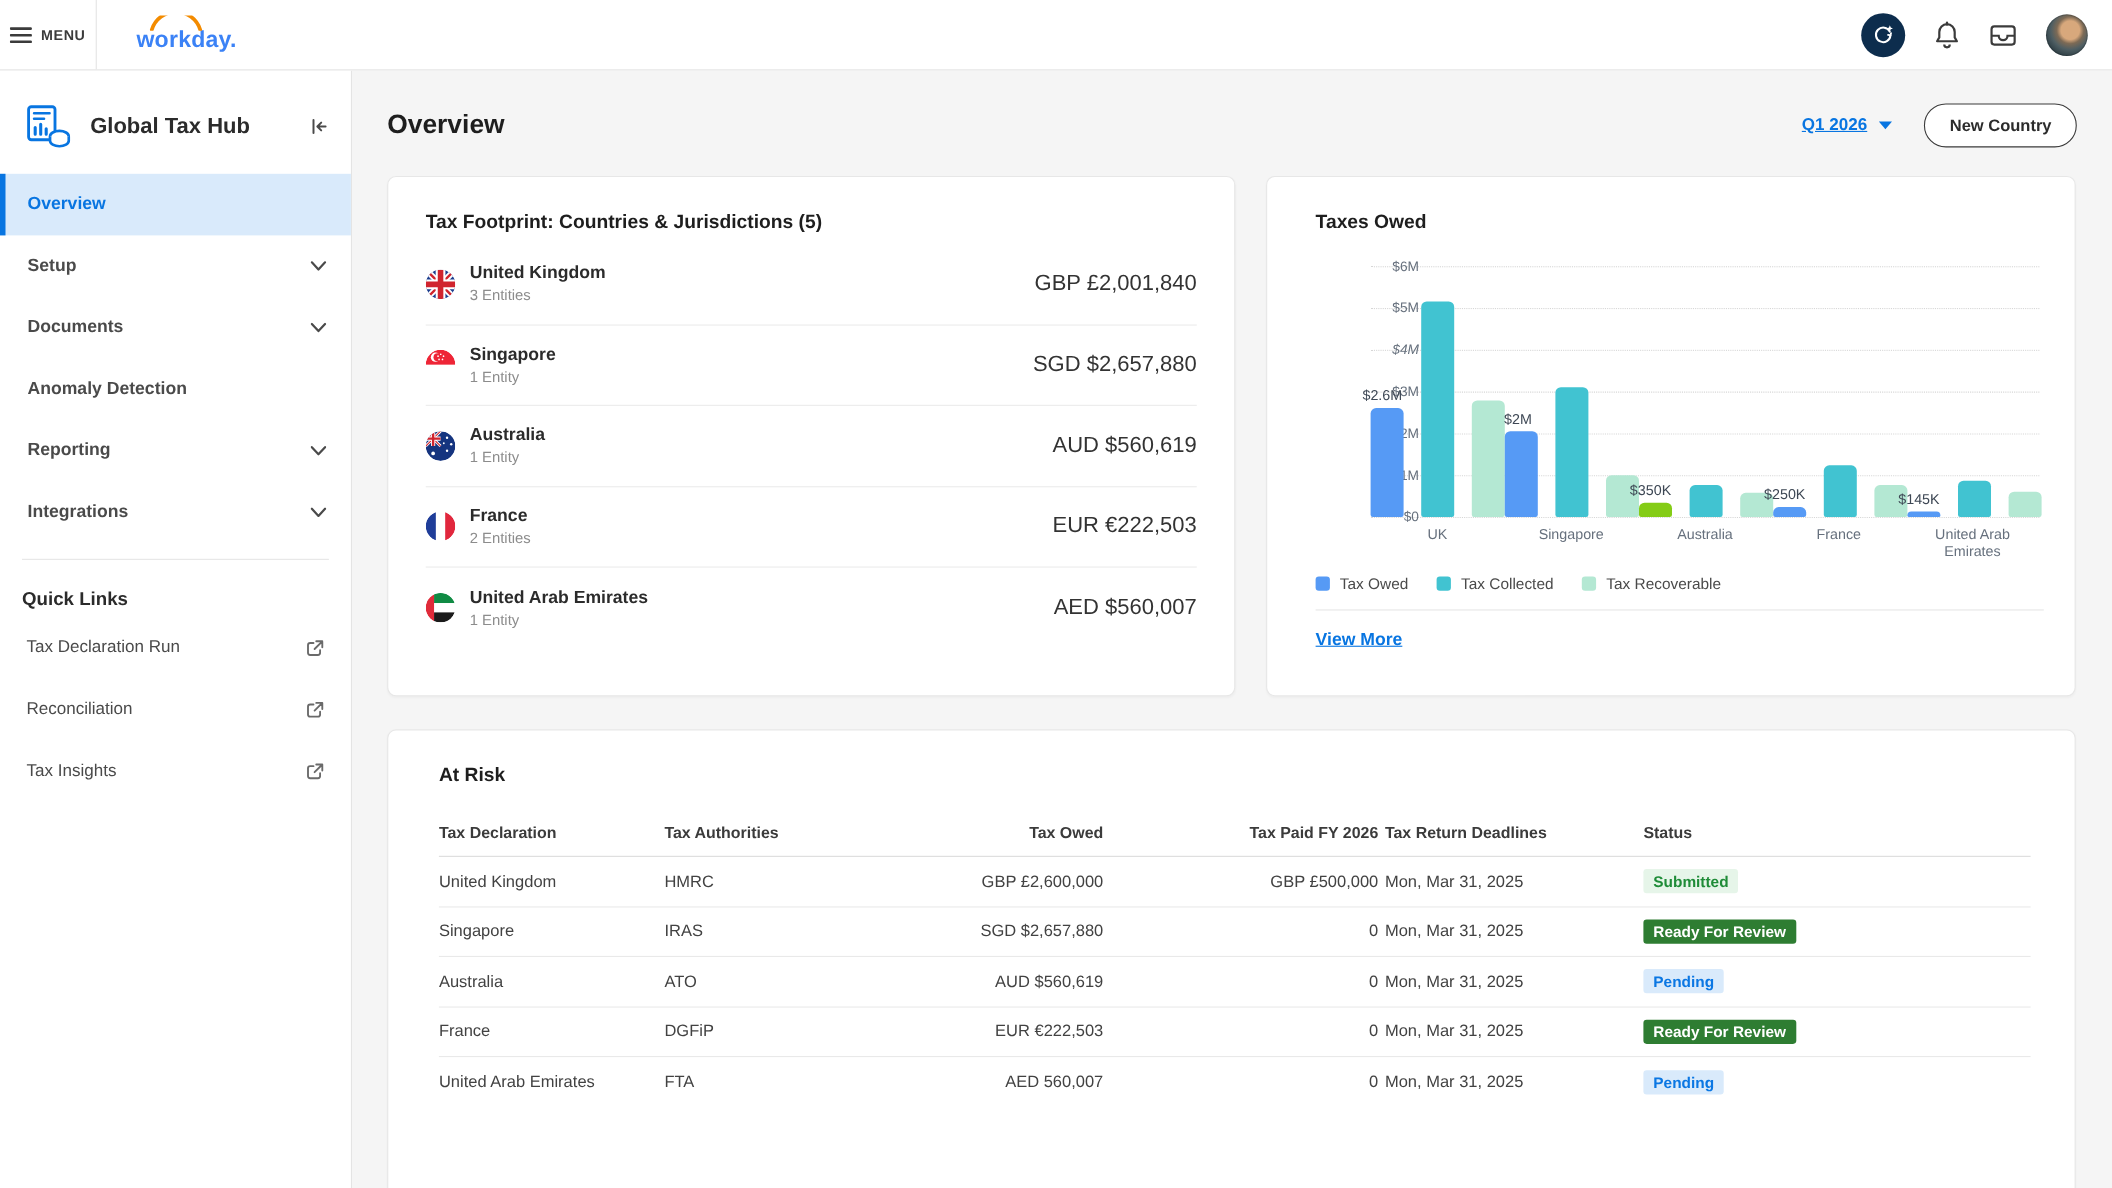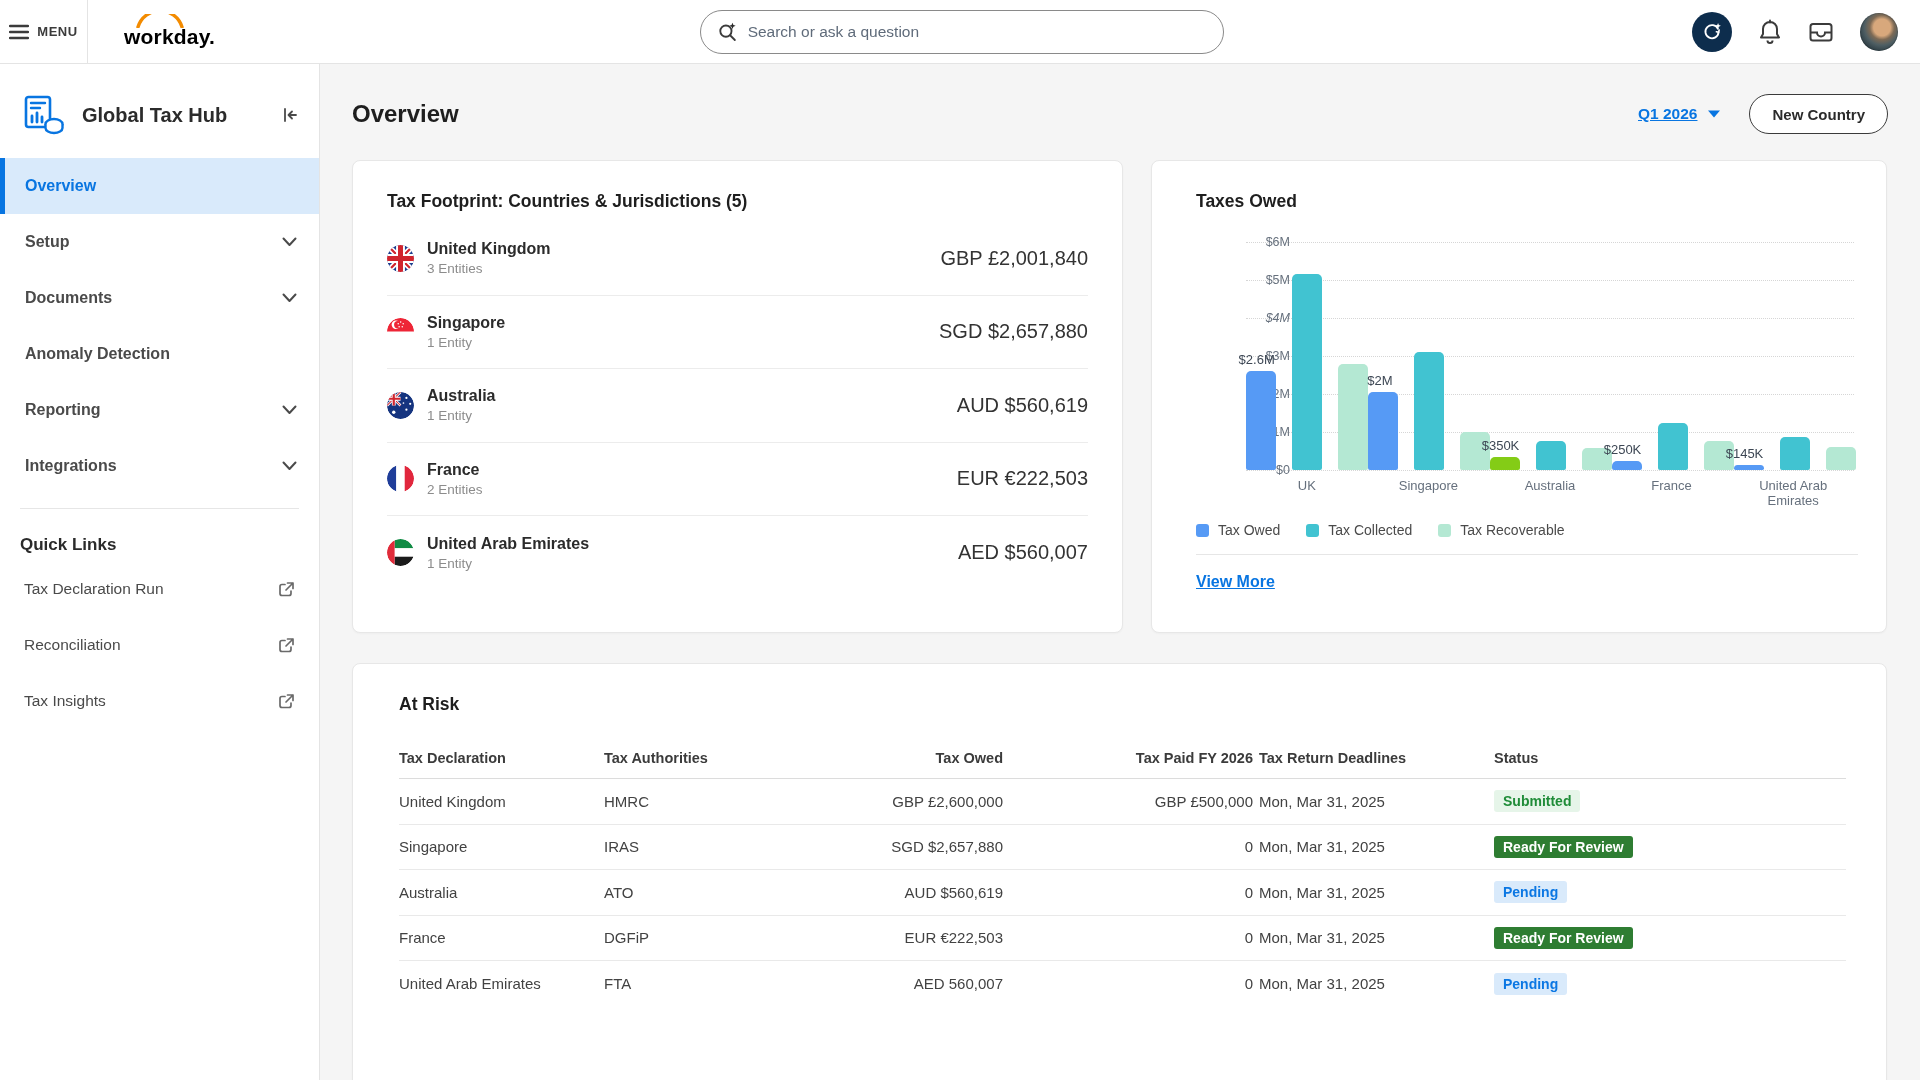--- a/index.html
+++ b/index.html
@@ -7,21 +7,21 @@
     font-family:"Liberation Sans", sans-serif; color:#2b2b2b; }
 
   
   .topbar { height:64px; background:#fff; border-bottom:1px solid #e4e4e4;
     display:flex; align-items:center; position:relative; }
   .menu-zone { width:88px; height:100%; display:flex; align-items:center; justify-content:center;
     gap:8px; border-right:1px solid #e4e4e4; cursor:pointer; }
   .menu-zone span { font-size:13px; font-weight:bold; letter-spacing:.5px; color:#3b3b3b; }
   .brand { margin-left:36px; position:relative; padding-top:10px; cursor:pointer; }
   .brand .arc { position:absolute; top:-1px; left:6px; }
-  .brand .word { font-size:21px; font-weight:bold; color:#000000; letter-spacing:.2px; }
+  .brand .word { font-size:21px; font-weight:bold; color:#3b82f6; letter-spacing:.2px; }
   .searchbox { position:absolute; left:700px; top:10px; width:524px; height:44px;
     border:1px solid #8a8a8a; border-radius:22px; background:#fff;
     display:flex; align-items:center; padding:0 16px; gap:10px; }
   .searchbox input { border:none; outline:none; font-size:15.5px; width:100%;
     font-family:"Liberation Sans", sans-serif; color:#333; background:transparent; }
   .searchbox input::placeholder { color:#5f6b7a; }
   .top-icons { position:absolute; right:22px; top:0; height:64px; display:flex; align-items:center; gap:26px; }
   .ai-btn { width:40px; height:40px; border-radius:50%; background:#0d2d4d;
     display:flex; align-items:center; justify-content:center; cursor:pointer; }
   .icon-btn { cursor:pointer; display:flex; align-items:center; }
@@ -116,28 +116,20 @@
     <svg width="20" height="16" viewBox="0 0 20 16">
       <path d="M1 2h18M1 8h18M1 14h18" stroke="#3b3b3b" stroke-width="2.4" stroke-linecap="round"></path>
     </svg>
     <span>MENU</span>
   </div>
   <div class="brand">
     <svg class="arc" width="60" height="14" viewBox="0 0 60 14">
       <path d="M8 13 A 23 23 0 0 1 52 13" stroke="#f38b00" stroke-width="3.4" fill="none" stroke-linecap="round"></path>
     </svg>
     <div class="word">workday.</div>
-  </div>
-  <div class="searchbox">
-    <svg width="22" height="22" viewBox="0 0 22 22">
-      <circle cx="9.5" cy="10" r="6" stroke="#3b3b3b" stroke-width="2" fill="none"></circle>
-      <path d="M14 14.5 L19 19.5" stroke="#3b3b3b" stroke-width="2" stroke-linecap="round"></path>
-      <path d="M16.5 1 l1 2.4 2.4 1 -2.4 1 -1 2.4 -1-2.4 -2.4-1 2.4-1 z" fill="#2b2b2b"></path>
-    </svg>
-    <input type="text" placeholder="Search or ask a question" style="">
   </div>
   <div class="top-icons">
     <div class="ai-btn">
       <svg width="22" height="22" viewBox="0 0 24 24">
         <path d="M18.5 8.5 A 7.2 7.2 0 1 0 19.2 12.2" stroke="#fff" stroke-width="2" fill="none" stroke-linecap="round"></path>
         <path d="M19.2 12.2 l-2.4-.5 M19.2 12.2 l.6-2.3" stroke="#fff" stroke-width="1.8" fill="none" stroke-linecap="round"></path>
         <path d="M18.6 2.2 l.9 2.2 2.2.9 -2.2.9 -.9 2.2 -.9-2.2 -2.2-.9 2.2-.9 z" fill="#fff"></path>
       </svg>
     </div>
     <div class="icon-btn">

